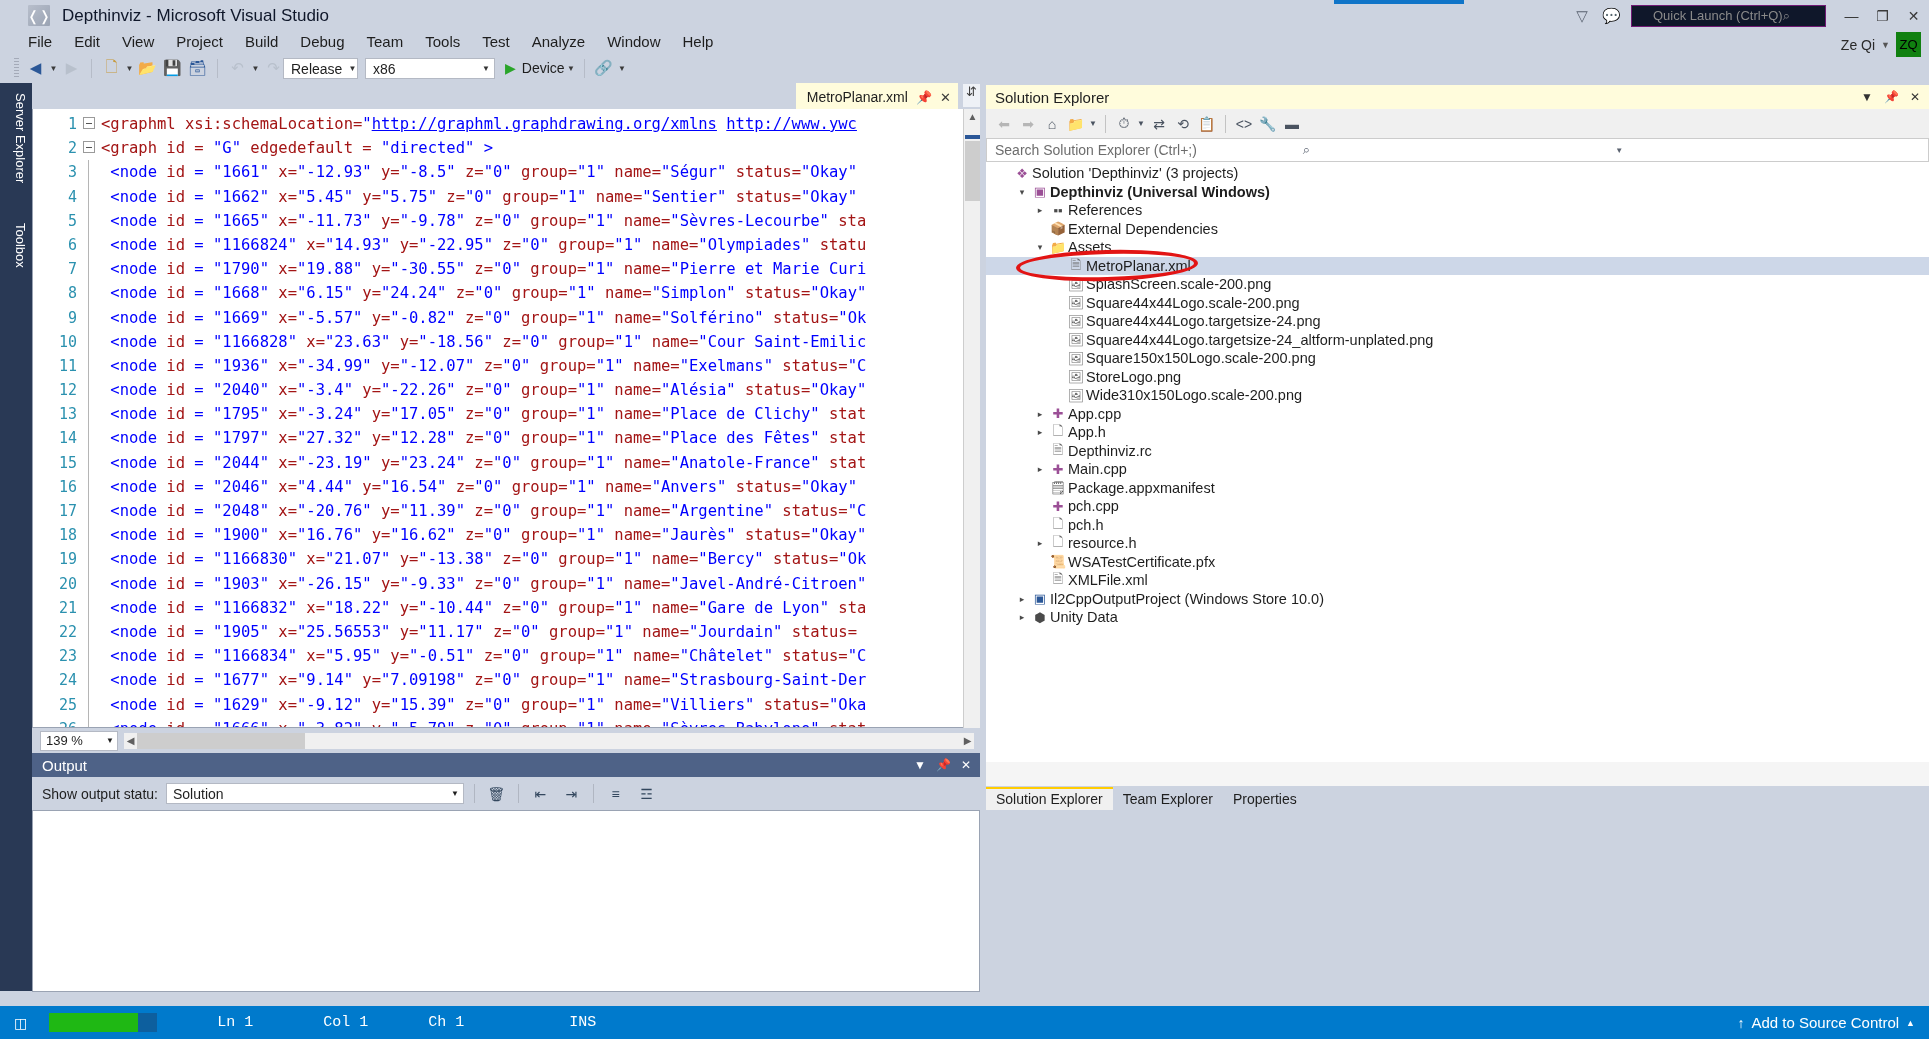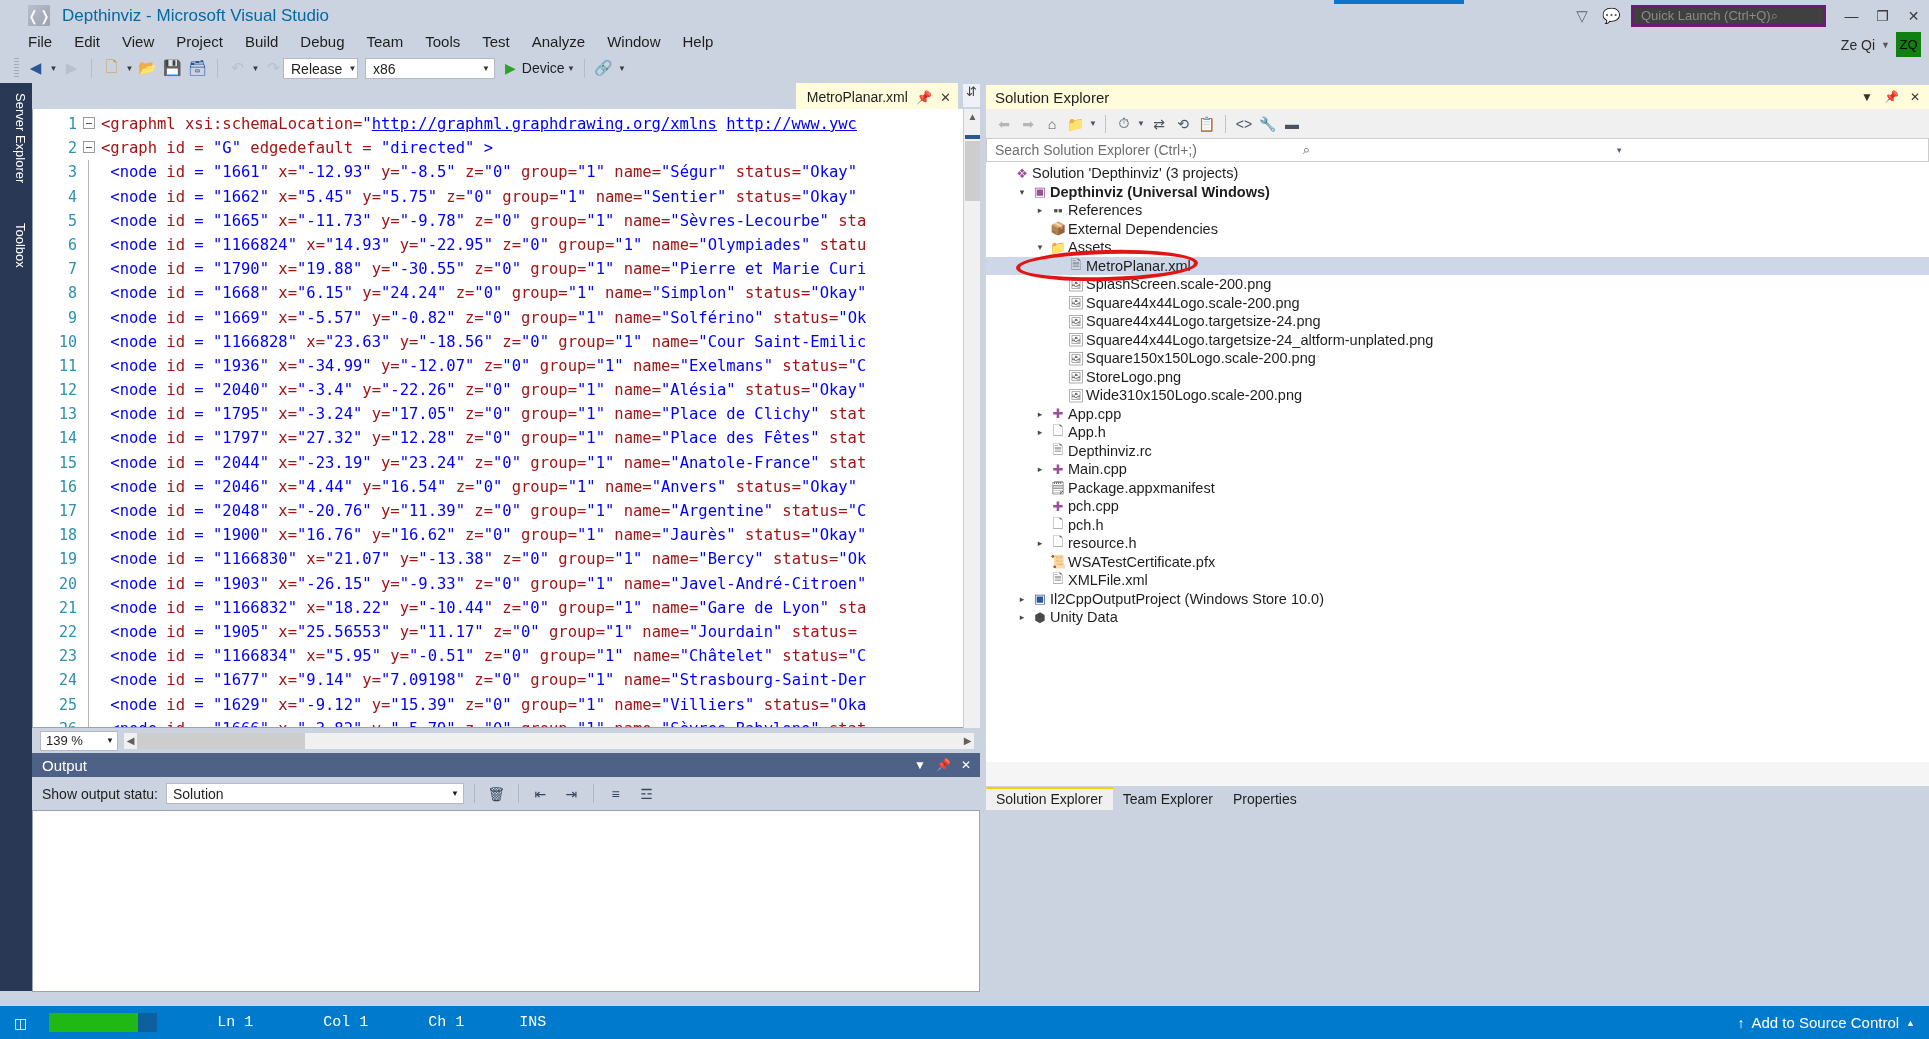--- a/index.html
+++ b/index.html
@@ -18,30 +18,30 @@
   }
   .vs-logo {
     position: absolute; left: 28px; top: 5px; width: 22px; height: 21px;
     background: linear-gradient(135deg,#b8bfcc 0%,#9aa3b3 100%);
     border-radius: 1px;
     display: flex; align-items: center; justify-content: center;
     color: #fff; font-size: 14px; line-height: 1;
   }
   .title-text {
     position: absolute; left: 62px; top: 6px;
-    font-size: 17px; color: #0369a1; white-space: nowrap;
+    font-size: 17px; color: #0f172a; white-space: nowrap;
   }
   .tb-right { position: absolute; right: 0; top: 0; height: 31px; display: flex; align-items: center; }
   .tb-icon {
     width: 30px; height: 26px; display:flex; align-items:center; justify-content:center;
     color:#5a6270; font-size:15px;
   }
   .quick-launch {
-    width: 195px; height: 22px; background: #404040; border: 3px solid #701a75;
-    display: flex; align-items: center; padding: 0 4px 0 7px; margin-left: 4px;
+    width: 195px; height: 22px; background: #0f172a; border: 1px solid #701a75;
+    display: flex; align-items: center; padding: 0 4px 0 21px; margin-left: 4px;
   }
   .quick-launch span { font-size: 13px; color: #8a8a8a; flex: 1; white-space: nowrap; }
   .ql-search { font-size: 13px; color: #5a6270; }
   .win-btns { display: flex; margin-left: 10px; }
   .win-btn {
     width: 31px; height: 28px; display:flex; align-items:center; justify-content:center;
     font-size: 14px; color: #3a3a3a;
   }
   .blue-tick { position:absolute; left:1334px; top:0; width:130px; height:4px; background:#0f74c8; }
 
@@ -569,21 +569,21 @@
   <div class="annot"></div>
 
   <div class="statusbar" style="background: rgb(0, 122, 204);">
     <span class="sb-ico">◫</span>
     <span class="sb-progress">
       <span class="sb-fill" id="sb-fill" style="width: 82%; background: rgb(31, 184, 20);"></span>
     </span>
     <span class="sb-cell" style="margin-left:60px;">Ln 1</span>
     <span class="sb-cell" style="margin-left:70px;">Col 1</span>
     <span class="sb-cell" style="margin-left:60px;">Ch 1</span>
-    <span class="sb-cell" style="margin-left:55px;">INS</span>
+    <span class="sb-cell" style="margin-left:105px;">INS</span>
     <span class="sb-right">
       <span class="sb-up">↑</span>
       <span style="font-size:15px;">Add to Source Control</span>
       <span class="sb-caret">▲</span>
     </span>
   </div>
 
 </div>
 
 </body></html>

